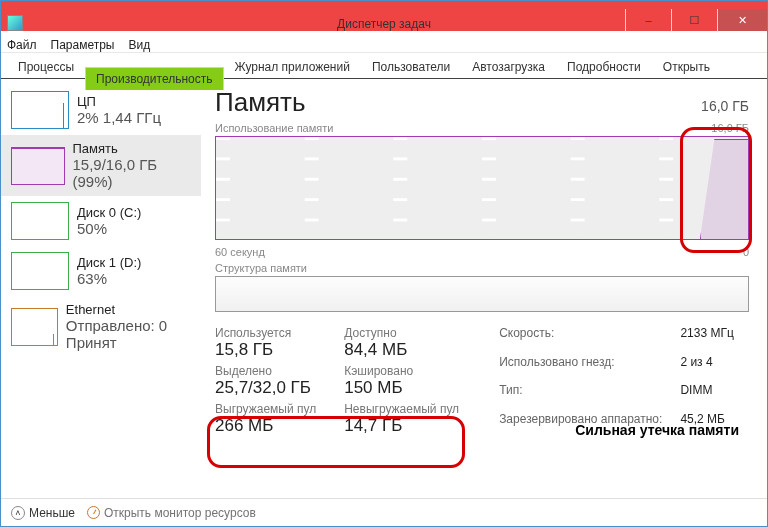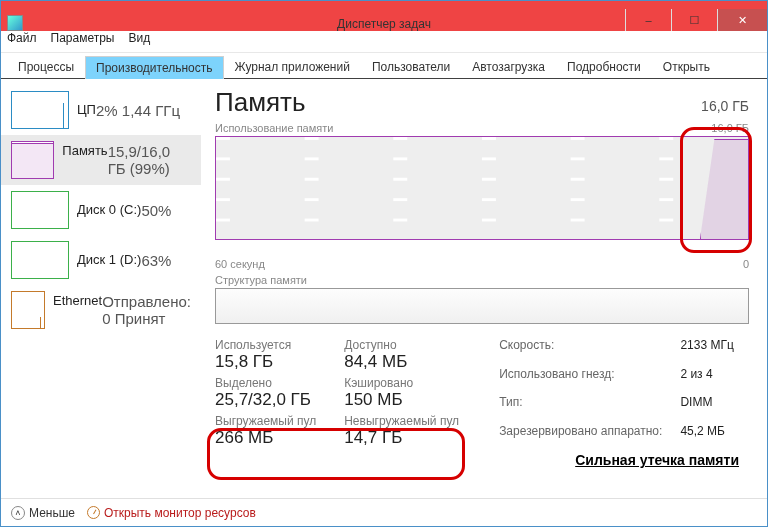--- a/index.html
+++ b/index.html
@@ -4,66 +4,66 @@
 <style>
   * { box-sizing: border-box; margin: 0; padding: 0; font-family: "Segoe UI", Tahoma, sans-serif; }
   body { background: #fff; width: 768px; height: 527px; overflow: hidden; position: relative; }
   .window { width: 768px; height: 527px; border: 1px solid #4a90c8; display: flex; flex-direction: column; }
   .titlebar { height: 30px; background: #ef4444; display: flex; align-items: flex-end; position: relative; }
   .titlebar-icon { width: 16px; height: 16px; margin: 0 6px; background: linear-gradient(135deg,#6fd 0%,#39c 100%); border:1px solid #888; }
   .titlebar-title { position: absolute; left: 50%; transform: translateX(-50%); font-size: 12px; color: #333; }
   .window-controls { margin-left: auto; display: flex; }
   .wc { width: 46px; height: 22px; display: flex; align-items: center; justify-content: center; font-size: 11px; color: #333; border-left: 1px solid #ddd; }
   .wc.close { background: #c75050; color: #fff; width: 50px; }
-  .menubar { height: 22px; display: flex; align-items: flex-start; padding: 0 6px; font-size: 12px; border-bottom: 1px solid #e8e8e8; gap: 14px; }
+  .menubar { height: 22px; display: flex; align-items: flex-end; padding: 0 6px; font-size: 12px; border-bottom: 1px solid #e8e8e8; gap: 14px; }
   .menubar span { color: #222; }
   .tabs-row { height: 26px; display: flex; align-items: flex-end; padding: 0 6px; border-bottom: 1px solid #404040; gap: 0; font-size: 12px; }
   .tab { padding: 4px 10px; color: #333; border: 1px solid transparent; border-bottom: none; }
-  .tab.active { border-color: #d0d0d0; background: #7dd3fc; position: relative; top: 1px; }
+  .tab.active { border-color: #d0d0d0; background: #84cc16; position: relative; top: 12px; }
   .content { flex: 1; display: flex; overflow: hidden; }
   .sidebar { width: 200px; display: flex; flex-direction: column; padding: 6px 0; }
   .side-item { display: flex; align-items: center; gap: 8px; padding: 6px 10px; cursor: pointer; }
   .side-item.active { background: #eaeaea; }
   .side-thumb { width: 58px; height: 38px; border: 1px solid; background: #fff; position: relative; }
   .side-thumb.cpu { border-color: #2b8cc4; }
   .side-thumb.mem { border-color: #a03bb0; }
   .side-thumb.disk { border-color: #3bb04a; }
   .side-thumb.eth { border-color: #c47a2b; }
   .side-thumb.cpu::after { content:""; position:absolute; bottom:0; right:0; width:4px; height:70%; border-left:1px solid #2b8cc4; }
   .side-thumb.mem::after { content:""; position:absolute; bottom:0; left:0; width:100%; height:95%; background: rgba(160,59,176,0.12); border-top:1px solid #a03bb0; }
   .side-thumb.eth::after { content:""; position:absolute; bottom:0; right:0; width:3px; height:30%; border-left:1px solid #c47a2b; }
-  .side-text { display: flex; flex-direction: row; font-size: 12px; }
+  .side-text { display: flex; flex-direction: column; font-size: 12px; }
   .side-title { color: #222; font-size: 13px; }
   .side-sub { color: #555; font-size: 15px; }
   .main { flex: 1; padding: 8px 18px 8px 14px; display: flex; flex-direction: column; overflow: hidden; }
   .main-header { display: flex; align-items: baseline; justify-content: space-between; }
   .main-title { font-size: 26px; font-weight: 400; color: #222; }
   .main-total { font-size: 14px; color: #555; }
   .chart-label { font-size: 11px; color: #888; margin-top: 4px; }
   .mem-chart { height: 104px; border: 1px solid #a03bb0; background: #fff; position: relative; margin-top: 2px; }
   .mem-grid { position:absolute; inset:0; background:
     linear-gradient(to right, transparent calc(100%/6 - 1px), #eee 0) left/calc(100%/6) 100% repeat-x,
     linear-gradient(to bottom, transparent calc(100%/5 - 1px), #eee 0) top/100% calc(100%/5) repeat-y; }
   .mem-fill { position:absolute; right:0; bottom:0; width:48px; height:98%; background: rgba(160,59,176,0.15); border-left:1px solid #a03bb0; border-top:1px solid #a03bb0; clip-path: polygon(0 100%, 30% 0, 100% 0, 100% 100%); }
   .red-box-1 { position:absolute; right:-4px; top:-10px; width:72px; height:126px; border:3px solid #d60000; border-radius:14px; pointer-events:none; }
-  .chart-footer { display:flex; justify-content: space-between; font-size: 11px; color: #888; margin-top: 18px; }
+  .chart-footer { display:flex; justify-content: space-between; font-size: 11px; color: #888; margin-top: 6px; }
   .struct { height: 36px; border:1px solid #999; background: linear-gradient(#fdfdfd,#f0f0f0); margin-top: 2px; }
   .stats { margin-top: 14px; display: flex; gap: 40px; font-size: 12px; position: relative; }
   .stats-left { display: grid; grid-template-columns: auto auto; column-gap: 28px; row-gap: 4px; }
   .stat-label { color: #777; font-size: 12px; }
   .stat-value { color: #222; font-size: 17px; }
   .stats-right { display: grid; grid-template-columns: auto auto; column-gap: 18px; row-gap: 4px; font-size: 12px; }
   .stats-right .rl { color: #666; }
   .stats-right .rv { color: #222; }
   .red-box-2 { position:absolute; left:-8px; top:90px; width:258px; height:52px; border:3px solid #d60000; border-radius:14px; pointer-events:none; }
-  .leak-label { position:absolute; right:10px; top:114px; font-size:14px; font-weight:bold; color:#000;text-decoration:underline; }
+  .leak-label { position:absolute; right:10px; top:96px; font-size:14px; font-weight:bold; color:#000; }
   .statusbar { height: 28px; border-top: 1px solid #e0e0e0; display:flex; align-items:center; padding: 0 10px; gap: 12px; font-size: 12px; }
   .less-btn { display: flex; align-items: center; gap: 4px; color: #333; }
   .less-btn .circ { width:14px; height:14px; border:1px solid #888; border-radius:50%; display:inline-flex; align-items:center; justify-content:center; font-size:9px; }
-  .monitor-link { color: #b91c1c; display:flex; align-items:center; gap:4px; }
+  .monitor-link { color: #737373; display:flex; align-items:center; gap:4px; }
   .monitor-link .ricon { width:13px; height:13px; border:1px solid #c47a2b; border-radius:50%; position:relative; }
   .monitor-link .ricon::after { content:""; position:absolute; left:5px; top:2px; width:1px; height:5px; background:#c47a2b; transform: rotate(30deg); transform-origin: bottom; }
 </style>
 </head>
 <body>
 
 <div class="window">
 
   <div class="titlebar">
     <div class="titlebar-icon"></div>

